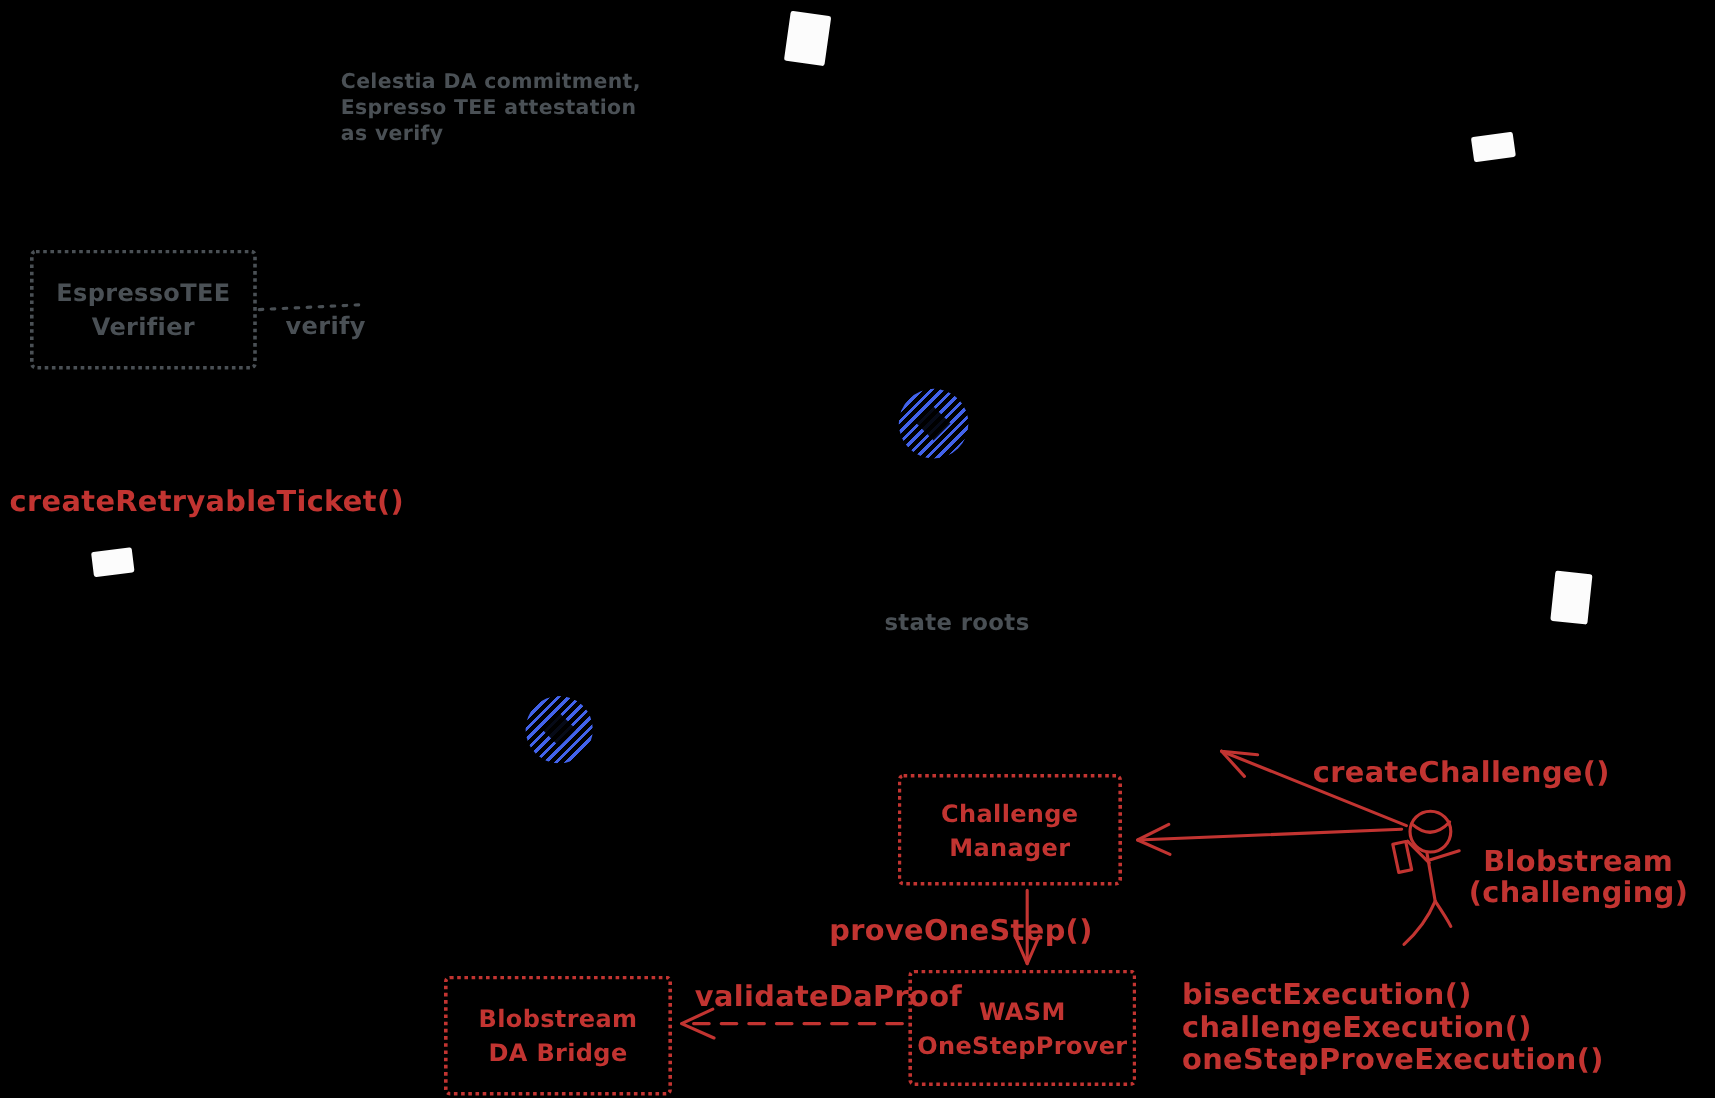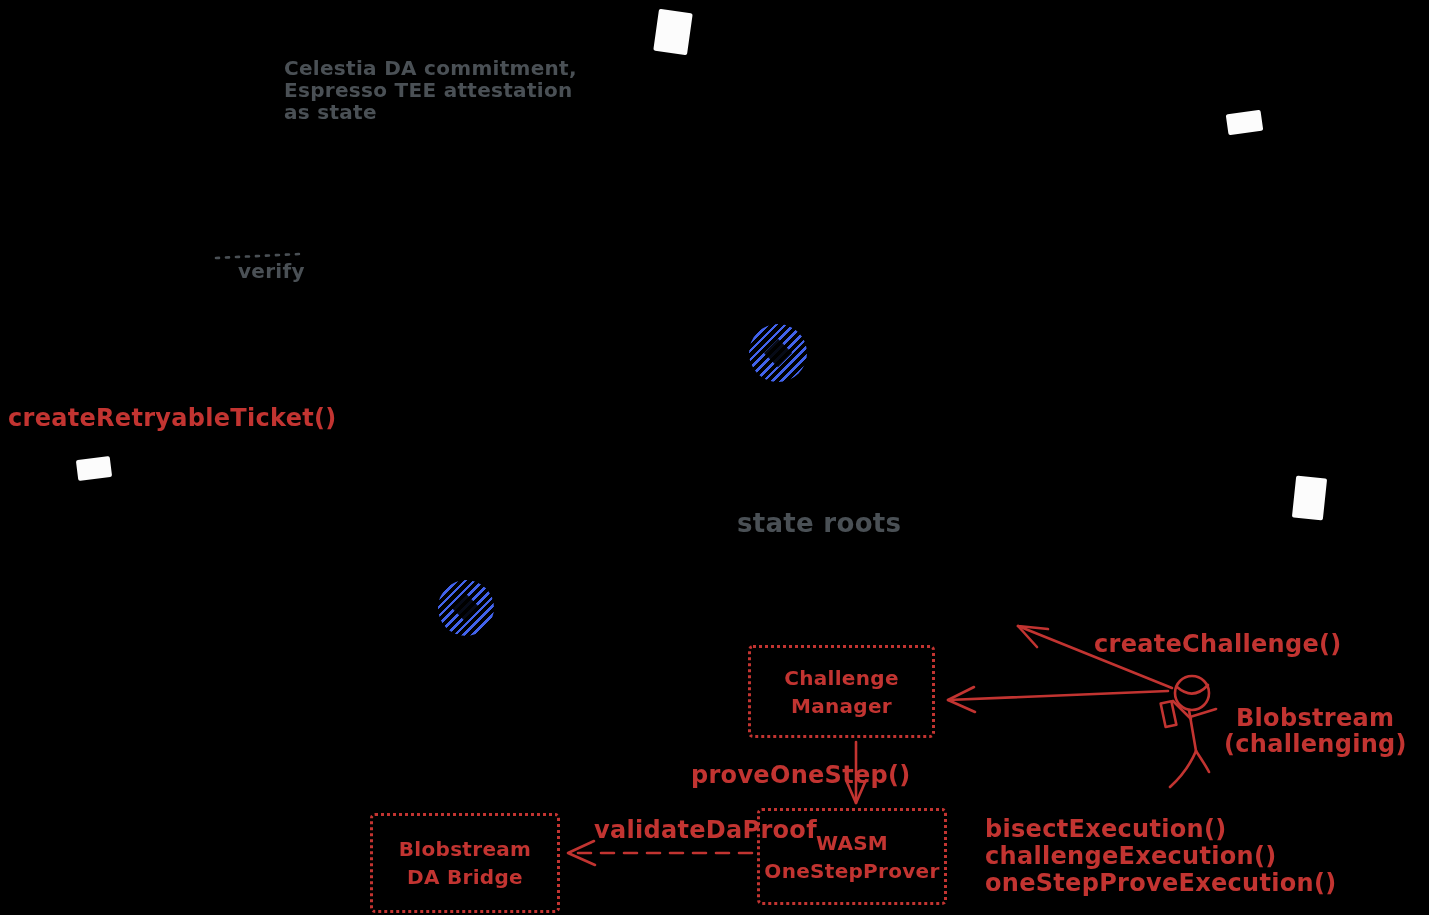--- a/index.html
+++ b/index.html
@@ -9,41 +9,41 @@
   html,body{background:var(--bg);}
   body{font-family:"DejaVu Sans","Liberation Sans",sans-serif;}
   #canvas{position:relative;width:1429px;height:915px;background:var(--bg);overflow:hidden;}
 
   .abs{position:absolute;}
   .c-red{color:var(--red);}
   .c-gray{color:var(--gray);}
   .hand{font-weight:700;letter-spacing:.3px;}
 
   
-  .note{font-size:20px;line-height:22px;}
+  .note{font-size:17px;line-height:22px;}
   .lbl{font-size:24px;white-space:nowrap;}
 
   
   .node{border-radius:5px;display:flex;flex-direction:column;align-items:center;
         justify-content:center;text-align:center;font-size:20px;line-height:28px;}
   .node.gray{border:3.5px dotted var(--gray);color:var(--gray);}
   .node.red{border:3.5px dotted var(--red);color:var(--red);}
 
   #box-espresso{left:25px;top:208px;width:189px;height:100px;}
   #box-challenge{left:748px;top:645px;width:187px;height:93px;}
   #box-wasm{left:757px;top:808px;width:190px;height:97px;}
   #box-blobstream{left:370px;top:813px;width:190px;height:100px;}
 
   #note-celestia{left:284px;top:57px;}
   #lbl-verify{left:226px;top:259px;font-size:20px;margin-left:12px;}
-  #lbl-stateroots{left:737px;top:508px;font-size:26px;}
+  #lbl-stateroots{left:737px;top:508px;font-size:19px;}
   #lbl-createretryable{left:8px;top:404px;}
   #lbl-createchallenge{left:1094px;top:630px;}
   #lbl-proveonestep{left:691px;top:761px;}
-  #lbl-validatedaproof{left:594px;top:816px;}
+  #lbl-validatedaproof{left:579px;top:816px;}
   #lbl-validator{left:1236px;top:704px;}
   #lbl-challenging{left:1224px;top:730px;}
   #lbl-bisect{left:985px;top:815px;}
   #lbl-challengeexec{left:985px;top:842px;}
   #lbl-onestepexec{left:985px;top:869px;}
 
   
   .eth-token{border-radius:50%;
     background:repeating-linear-gradient(135deg,var(--blue) 0 2.6px,transparent 2.6px 6.2px);}
   #eth-token-1{left:749px;top:324px;width:58px;height:58px;}
@@ -64,23 +64,27 @@
   .stroke-gray{stroke:var(--gray);fill:none;stroke-width:2.6;stroke-linecap:round;}
 </style>
 </head>
 <body>
 
 <div id="canvas">
 
   <div class="abs note hand c-gray" id="note-celestia">
     <div>Celestia DA commitment,</div>
     <div>Espresso TEE attestation</div>
-    <div>as state</div>
+    <div>as verify</div>
   </div>
 
+  <div class="abs node gray hand" id="box-espresso">
+    <div>EspressoTEE</div>
+    <div>Verifier</div>
+  </div>
 
   <div class="abs lbl hand c-gray" id="lbl-verify">verify</div>
   <div class="abs lbl hand c-gray" id="lbl-stateroots">state roots</div>
 
   <div class="abs lbl hand c-red" id="lbl-createretryable">createRetryableTicket()</div>
   <div class="abs lbl hand c-red" id="lbl-createchallenge">createChallenge()</div>
   <div class="abs lbl hand c-red" id="lbl-proveonestep">proveOneStep()</div>
   <div class="abs lbl hand c-red" id="lbl-validatedaproof">validateDaProof</div>
   <div class="abs lbl hand c-red" id="lbl-validator">Blobstream</div>
   <div class="abs lbl hand c-red" id="lbl-challenging">(challenging)</div>

